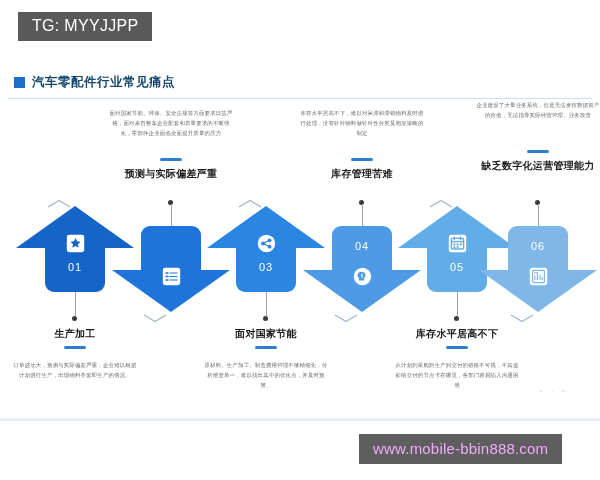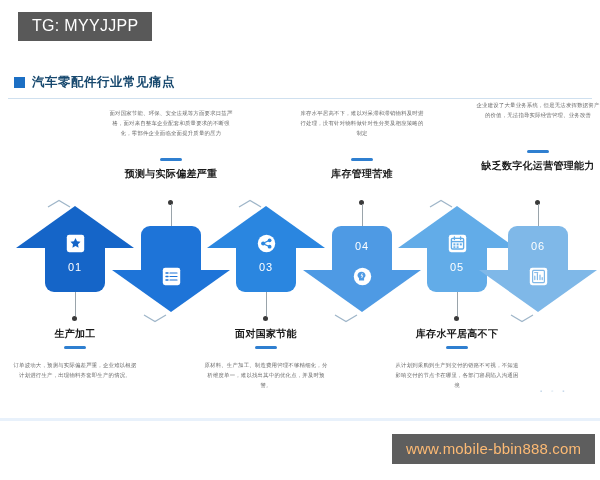--- a/index.html
+++ b/index.html
@@ -28,23 +28,23 @@
     background: #595959;
     color: #ffffff;
     font-size: 16px;
     letter-spacing: 0.3px;
     padding: 6px 14px 7px 14px;
     line-height: 1;
     white-space: nowrap;
   }
   .url-watermark {
     position: absolute;
-    left: 392px; top: 434px;
+    left: 359px; top: 434px;
     background: #5e5e5e;
-    color: #fdba74;
+    color: #f0abfc;
     font-size: 15px;
     letter-spacing: 0.2px;
     padding: 7px 14px 8px 14px;
     line-height: 1;
     white-space: nowrap;
   }
 
   
   .slide-body {
     position: absolute;

